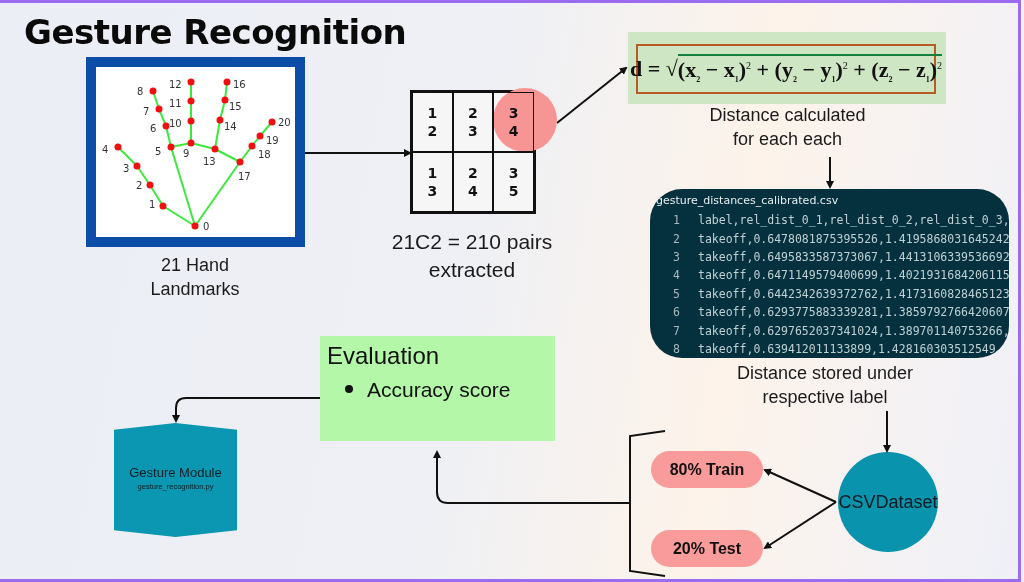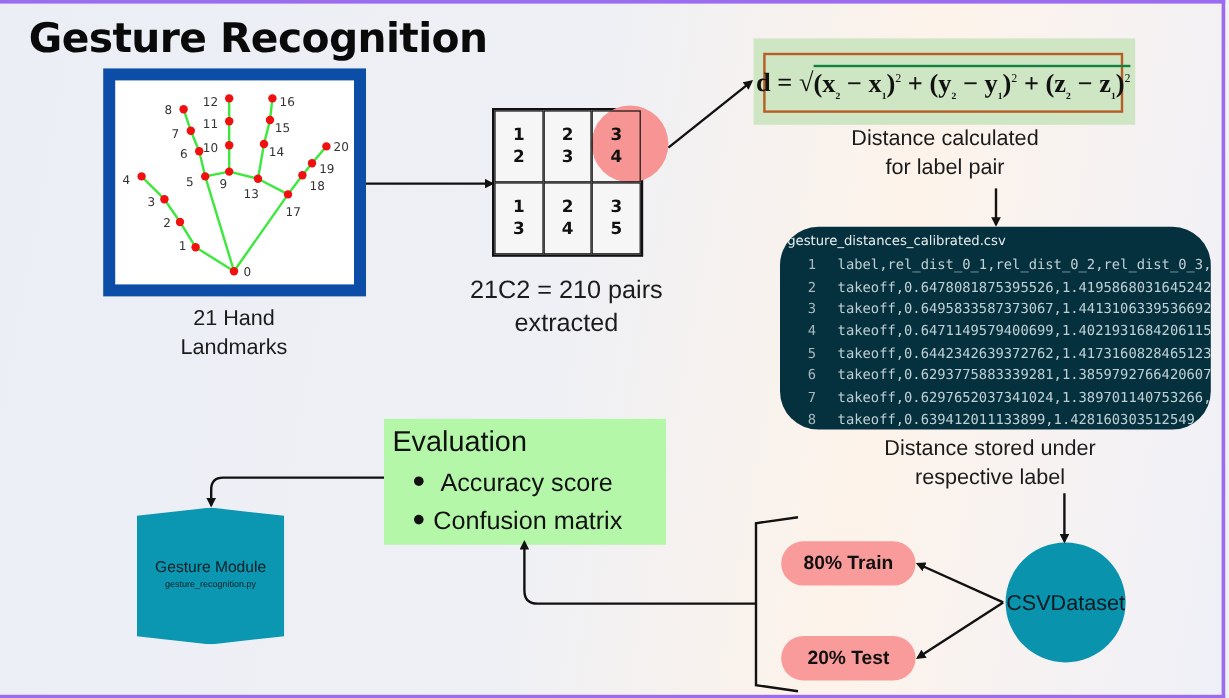--- a/index.html
+++ b/index.html
@@ -43,21 +43,21 @@
   .formula-inner sup { font-size:10px; font-weight:normal; }
   .csv {
     left:650px; top:189px; width:359px; height:169px; background:#05303e; overflow:hidden;
     font-family:"DejaVu Sans Mono", monospace; font-size:11.5px; color:#c6d3d8;border-radius:32px;
   }
   .csv-title { font-family:"DejaVu Sans", sans-serif; font-size:11px; color:#e8eef0; padding:5px 0 0 6px; height:17px; }
   .csv-row { display:flex; height:18.4px; align-items:center; white-space:nowrap; }
   .csv-ln { width:30px; text-align:right; padding-right:18px; color:#a8b8be; flex:none; }
   .csv-text { color:#bfd0d4; }
   .eval-box {
-    left:320px; top:349px; width:235px; height:105px; background:#b5f7a8;
+    left:320px; top:336px; width:235px; height:105px; background:#b5f7a8;
   }
   .eval-title { position:absolute; left:7px; top:6px; font-size:24px; color:#111; }
   .eval-item { position:absolute; font-size:21px; color:#111; }
   .eval-item .bullet { display:inline-block; width:8px; height:8px; border-radius:50%; background:#111; margin-right:14px; vertical-align:middle; position:relative; top:-2px; }
   .module {
     left:114px; top:423px; width:123px; height:114px; background:#0b96b1;
     clip-path: polygon(0 6%, 50% 0, 100% 6%, 100% 94%, 50% 100%, 0 94%);
     display:flex; flex-direction:column; align-items:center; justify-content:center; color:#0b1f26;
   }
   .module-name { font-size:13px; margin-top:-4px; }
@@ -181,21 +181,21 @@
   </div>
 <div class="abs caption" style="left:372px; top:228px; width:200px; font-size:21px; line-height:28px;">
   <div>21C2 = 210 pairs</div>
   <div>extracted</div>
 </div>
 
 <div class="abs formula-outer"></div>
 <div class="abs formula-inner" id="formula"><span>d</span>&nbsp;=&nbsp;<span>√</span><span style="border-top:2px solid #15803d; padding-top:1px;">(x<sub>2</sub> − x<sub>1</sub>)<sup>2</sup>&nbsp;+&nbsp;(y<sub>2</sub> − y<sub>1</sub>)<sup>2</sup>&nbsp;+&nbsp;(z<sub>2</sub> − z<sub>1</sub>)<sup>2</sup></span></div>
 <div class="abs caption" style="left:680px; top:103px; width:215px;">
   <div>Distance calculated</div>
-  <div>for label pair</div>
+  <div>for each each</div>
 </div>
 
 <div class="abs csv">
   <div class="csv-title">gesture_distances_calibrated.csv</div>
   <div id="csv-rows">
       <div class="csv-row">
         <span class="csv-ln">1</span>
         <span class="csv-text">label,rel_dist_0_1,rel_dist_0_2,rel_dist_0_3,r</span>
       </div>
       <div class="csv-row">
@@ -238,23 +238,20 @@
   <div>Dataset</div>
 </div>
 
 <div class="abs pill" style="left:651px; top:451px;">80% Train</div>
 <div class="abs pill" style="left:651px; top:530px;">20% Test</div>
 
 <div class="abs eval-box">
   <div class="eval-title">Evaluation</div>
   <div class="eval-item" style="left:25px; top:42px;">
     <span class="bullet"></span><span>Accuracy score</span>
-  </div>
-  <div class="eval-item" style="left:25px; top:74px;">
-    <span class="bullet" style="margin-right:8px;"></span><span>Confusion matrix</span>
   </div>
 </div>
 
 <div class="abs module">
   <div class="module-name">Gesture Module</div>
   <div class="module-file">gesture_recognition.py</div>
 </div>
 
 <svg class="overlay" width="1024" height="582">
   <defs>

